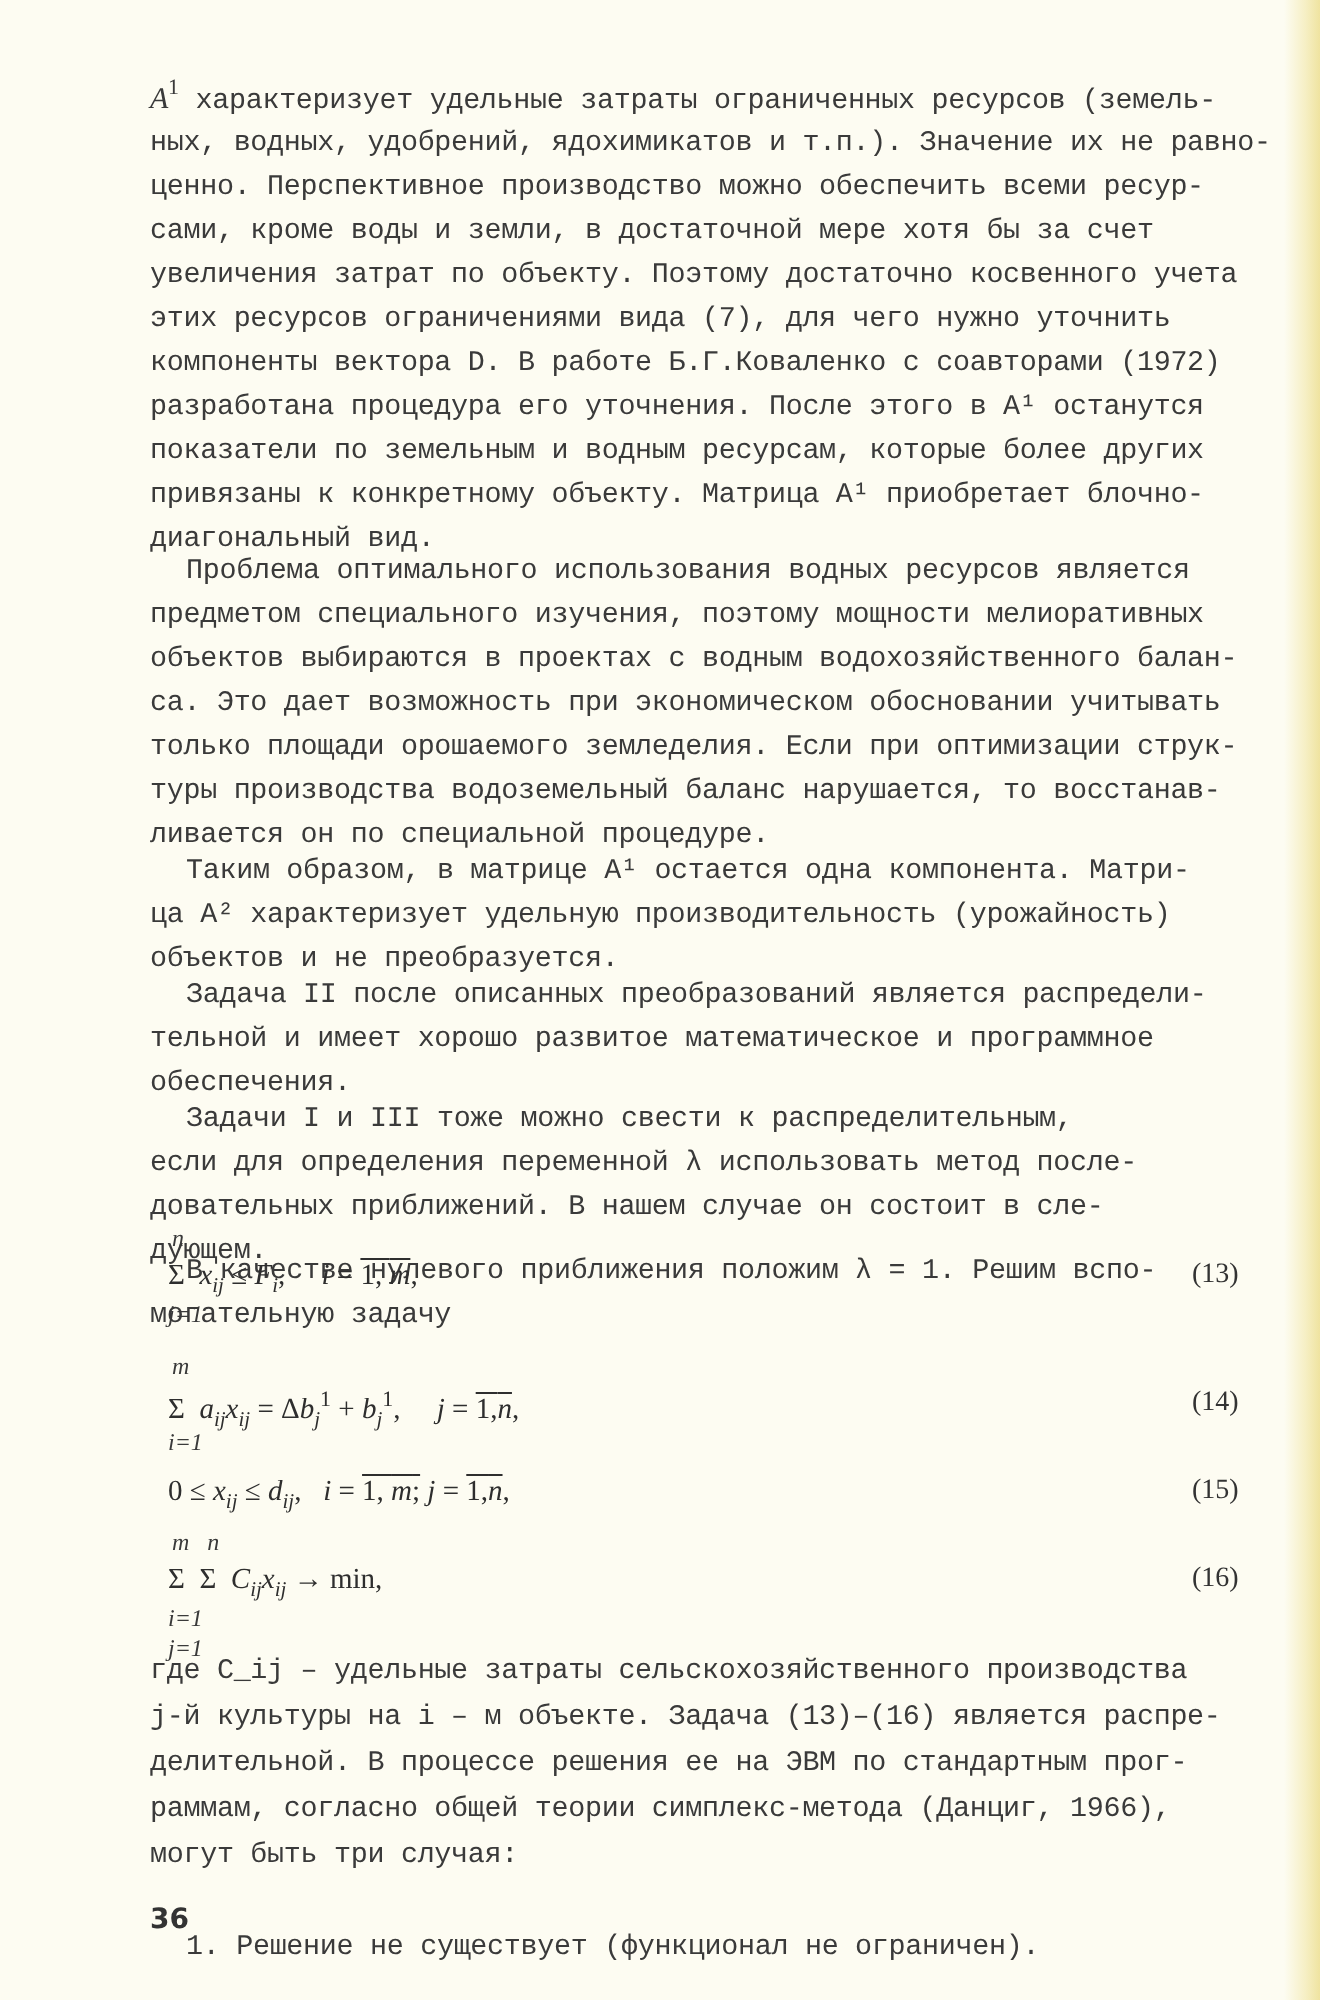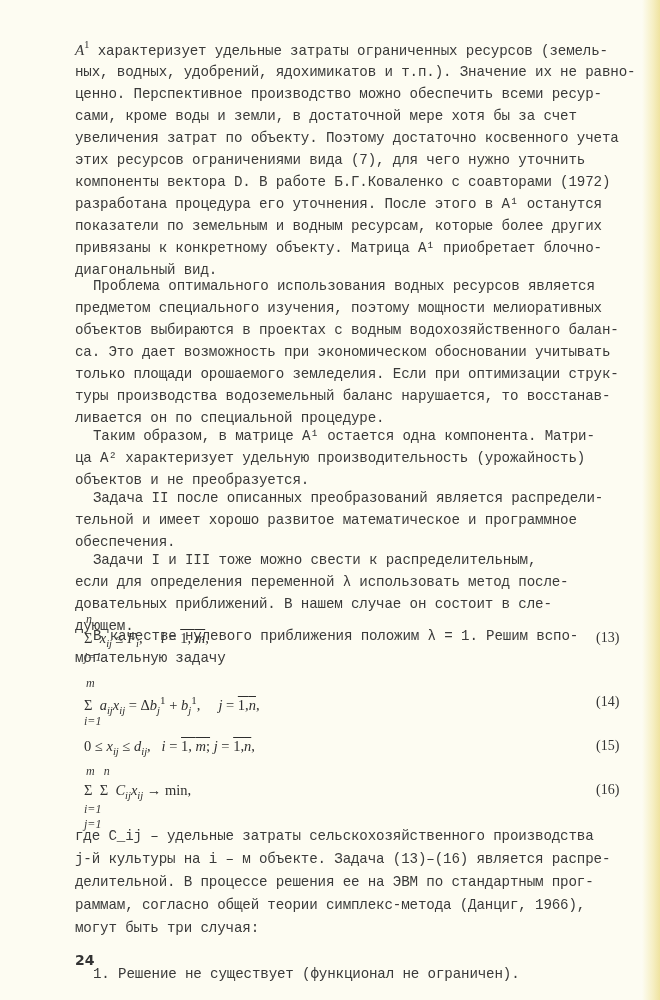--- a/index.html
+++ b/index.html
@@ -110,13 +110,13 @@
 </div>
 <div class="eqno" style="top:782px">(16)</div>
 
 <div class="line" style="top:826px">где C_ij – удельные затраты сельскохозяйственного производства</div>
 <div class="line" style="top:849px">j-й культуры на i – м объекте. Задача (13)–(16) является распре-</div>
 <div class="line" style="top:872px">делительной. В процессе решения ее на ЭВМ по стандартным прог-</div>
 <div class="line" style="top:895px">раммам, согласно общей теории симплекс-метода (Данциг, 1966),</div>
 <div class="line" style="top:918px">могут быть три случая:</div>
 <div class="line ind" style="top:964px">1. Решение не существует (функционал не ограничен).</div>
 
-<div class="pnum">24</div>
+<div class="pnum">36</div>
 
 </body></html>

